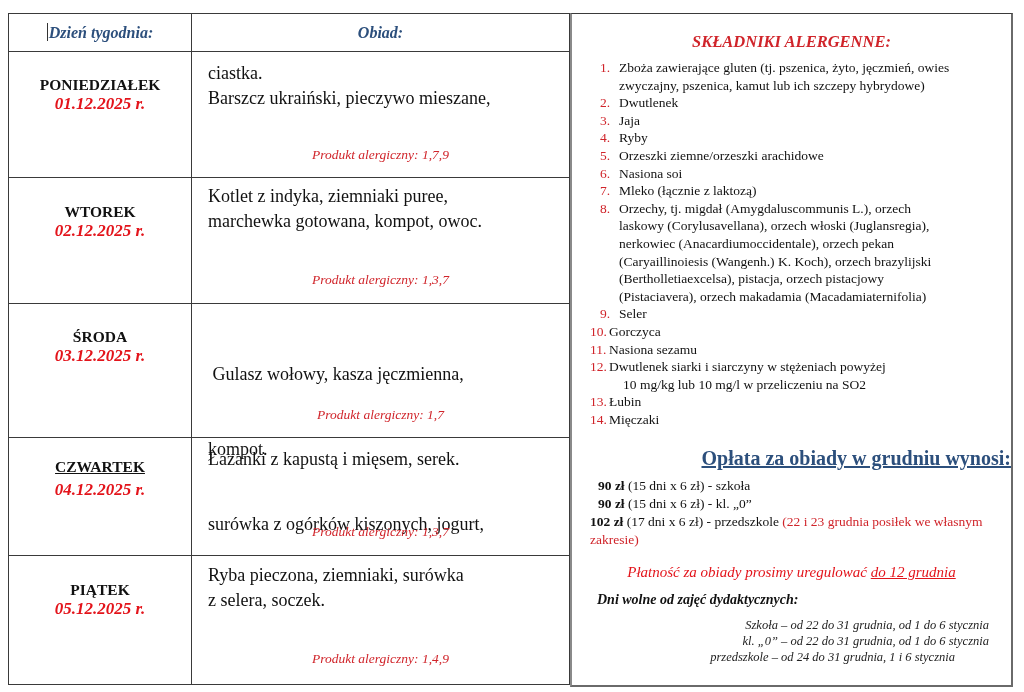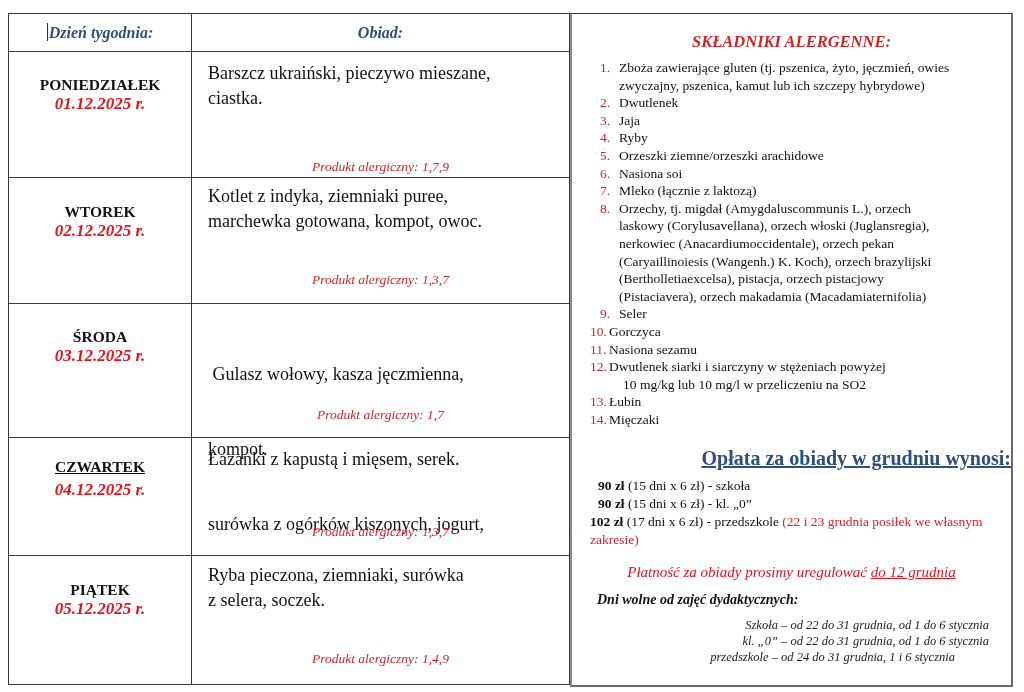--- a/index.html
+++ b/index.html
@@ -78,24 +78,24 @@
     <div class="hdr-meal">Obiad:</div>
   </div>
 
   <div class="row" style="top:38px;height:126px;">
     <div class="day-cell">
       <div class="day-name" style="top:24px;">PONIEDZIAŁEK</div>
       <div class="day-date" style="top:42px;">01.12.2025 r.</div>
     </div>
     <div class="meal-cell">
       <div class="meal-text" style="top:9px;">
+        <div>ciastka.</div>
         <div>Barszcz ukraiński, pieczywo mieszane,</div>
-        <div>ciastka.</div>
-      </div>
-      <div class="allergen" style="top:107px;">Produkt alergiczny: 1,7,9</div>
+      </div>
+      <div class="allergen" style="top:95px;">Produkt alergiczny: 1,7,9</div>
     </div>
   </div>
 
   <div class="row" style="top:164px;height:126px;">
     <div class="day-cell">
       <div class="day-name" style="top:25px;">WTOREK</div>
       <div class="day-date" style="top:43px;">02.12.2025 r.</div>
     </div>
     <div class="meal-cell">
       <div class="meal-text" style="top:6px;">

